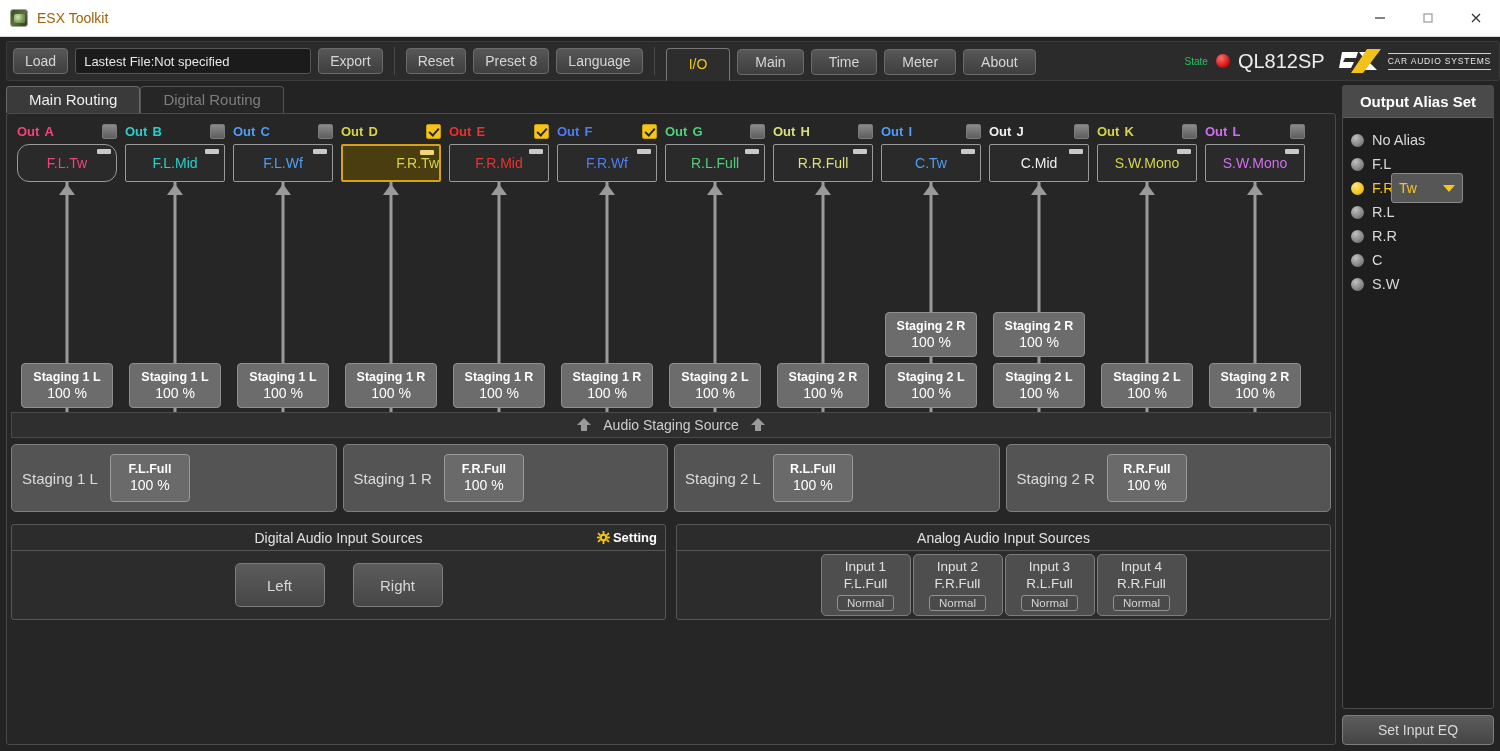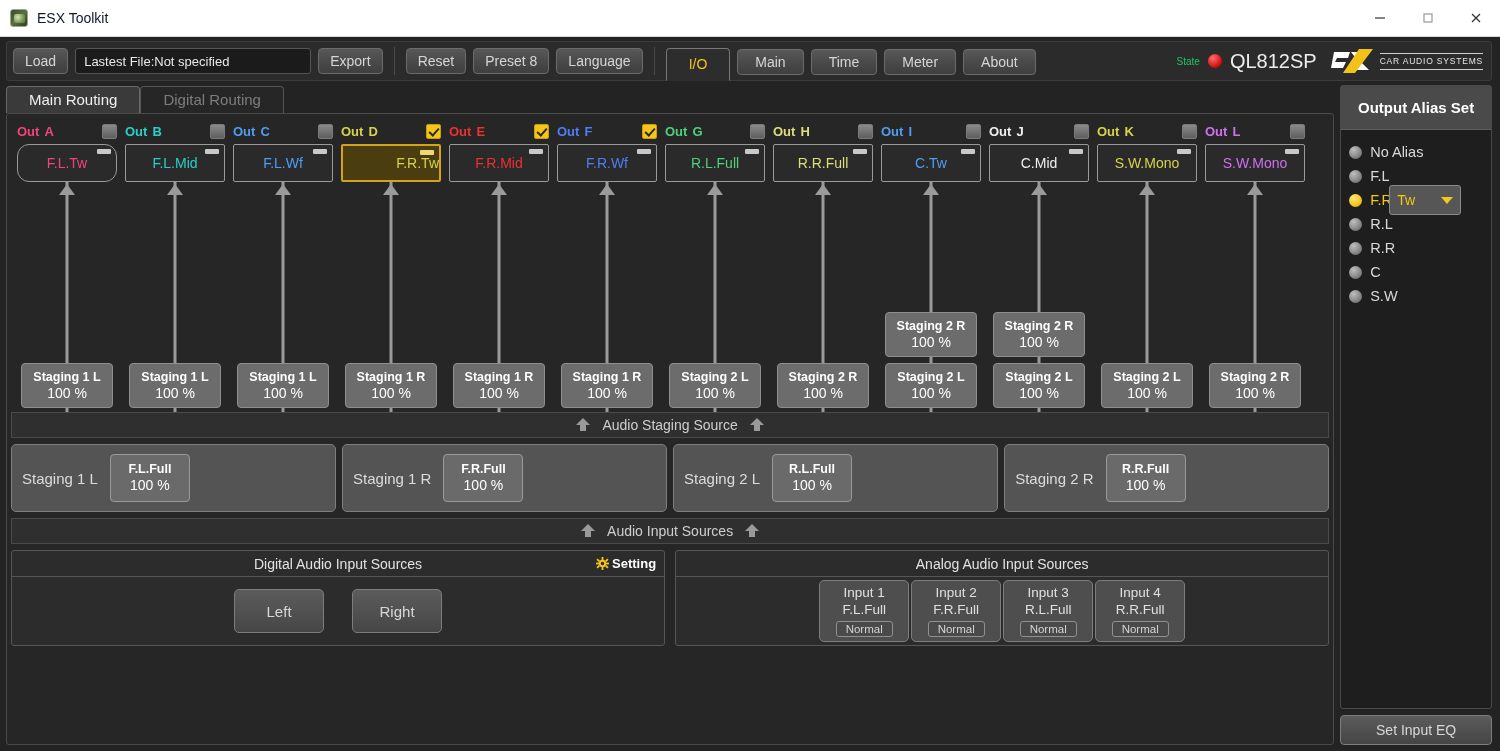--- a/index.html
+++ b/index.html
@@ -20,33 +20,33 @@
     width: 18px; height: 18px; margin-left: 10px; margin-right: 9px;
     border-radius: 3px;
     background: linear-gradient(135deg,#3a4a2a 0%,#5b7040 50%,#2e3a22 100%);
     border: 1px solid #9aa98a;
     position: relative;
   }
   .title-icon::after {
     content:""; position:absolute; left:3px; top:4px; width:11px; height:9px;
     border-radius:2px; background: radial-gradient(circle at 35% 35%, #d7e8b5, #6f8a4a 70%);
   }
-  .title-text { font-size: 14px; color: #0f172a; }
+  .title-text { font-size: 14px; color: #a16207; }
   .winbtns { margin-left: auto; display: flex; height: 100%; }
   .winbtn {
     width: 48px; height: 100%;
     display: flex; align-items: center; justify-content: center;
     font-size: 15px; color: #2b2b2b;
   }
   .winbtn svg { display:block; }
 
   
   .app {
     height: 714px; background: #232323;
-    padding: 4px 8px 0 6px;
+    padding: 4px 0 0 6px;
   }
 
   
   .toolbar {
     height: 40px; display: flex; align-items: center;
     background: #2b2b2b; border: 1px solid #3b3b3b;
     border-radius: 3px; padding: 0 6px; gap: 7px;
     position: relative;
   }
   .btn {
@@ -254,21 +254,21 @@
     margin-top: 2px; border: 1px solid #909090; border-radius: 3px;
     font-size: 11.5px; padding: 1px 9px; color: #d4d4d4; background: #4a4a4a;
   }
 
   
   .alias-panel {
     border: 1px solid #4a4a4a; border-radius: 3px; background: #1e1e1e;
     flex: 1; display: flex; flex-direction: column;
   }
   .alias-hdr {
-    height: 44px; background: #4a4a4a; border-bottom: 1px solid #5e5e5e;
+    height: 32px; background: #4a4a4a; border-bottom: 1px solid #5e5e5e;
     display: flex; align-items: center; justify-content: center;
     color: #ffffff; font-size: 15px; font-weight: bold;
   }
   .alias-list { padding: 12px 0 0 8px; display: flex; flex-direction: column; gap: 4px; }
   .alias-item { display: flex; align-items: center; gap: 8px; height: 20px; position: relative; }
   .radio {
     width: 13px; height: 13px; border-radius: 50%;
     background: radial-gradient(circle at 35% 30%, #c0c0c0, #7a7a7a 70%);
     flex: none;
   }
@@ -666,25 +666,20 @@
             </div>
             <div class="stg-src">
               <div class="lbl">Staging 2 R</div>
               <div class="chip">
                 <div class="n">R.R.Full</div>
                 <div class="p">100 %</div>
               </div>
             </div>
           </div>
 
-        <div class="band">
-          <span class="up-icon"></span>
-          <span>Audio Input Sources</span>
-          <span class="up-icon"></span>
-        </div>
 
         <div class="inputs-row">
           <div class="inp-panel">
             <div class="inp-hdr">
               <span>Digital Audio Input Sources</span>
               <span class="setting-link">
                 <span class="gear">
                   <svg width="13" height="13" viewBox="0 0 20 20">
                     <circle cx="10" cy="10" r="4.2" fill="none" stroke="#f5c518" stroke-width="3"></circle>
                     <g fill="#f5c518">

